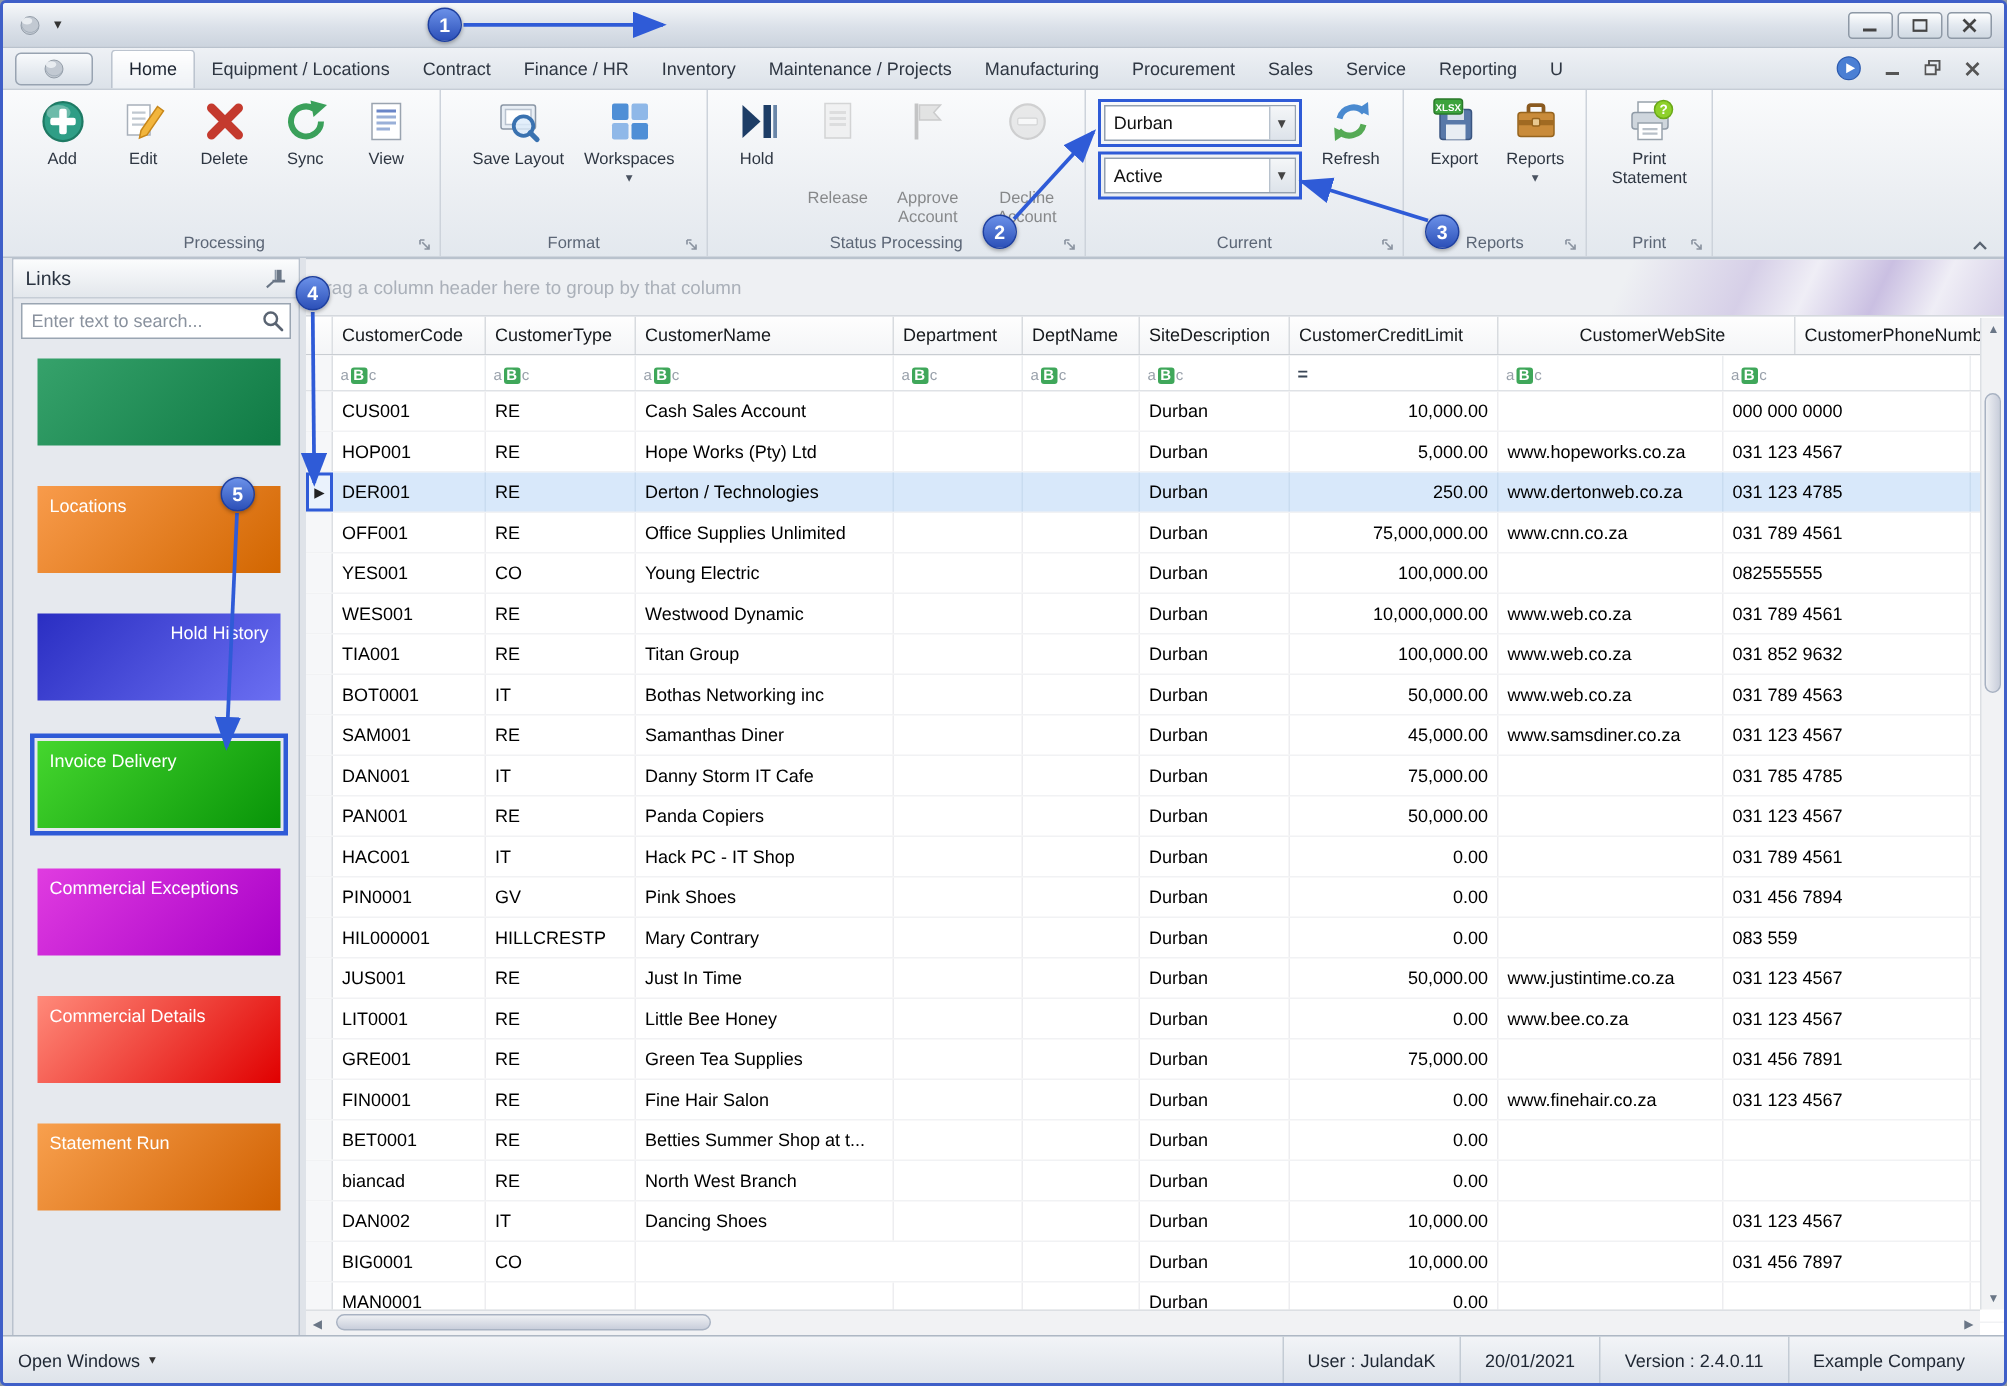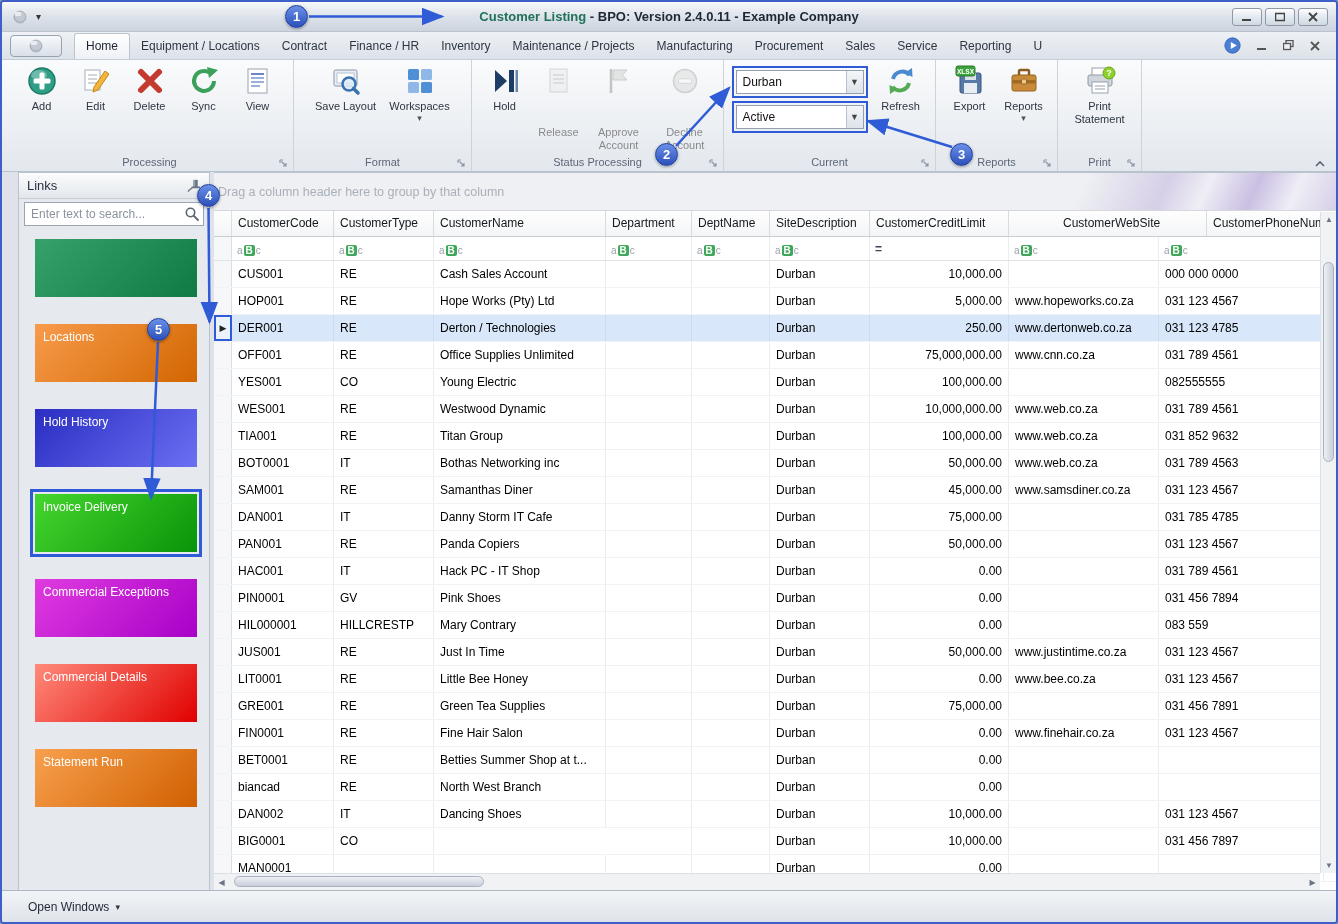--- a/index.html
+++ b/index.html
@@ -56,21 +56,21 @@
   .dd-col { display:flex; flex-direction:column; gap:11px; padding:8px 8px 0 6px; }
   .select { width:128px; height:24px; background:#fff; border:1px solid #93a0b0; display:flex; align-items:center;
             font-size:12px; color:#111; }
   .select .val { flex:1; padding-left:6px; overflow:hidden; }
   .select .arr { width:17px; height:100%; border-left:1px solid #b8c2cd; display:flex; align-items:center;
                  justify-content:center; font-size:9px; color:#444; background:linear-gradient(#f4f6f8,#dde3ea); }
   .select.hl { outline:2px solid #2f5bd7; outline-offset:2px; }
   .ribbon-collapse { position:absolute; right:10px; bottom:2px; }
 
   
-  .main { flex:1; min-height:0; display:flex; padding-left:16px; background:#dfe3e9; }
+  .main { flex:1; min-height:0; display:flex; padding-left:6px; background:#dfe3e9; }
 
   
   .sidebar { width:192px; flex:0 0 192px; margin-right:4px; background:#e6e9ee; border:1px solid #b9c2cd;
              border-bottom:none; display:flex; flex-direction:column; min-height:0; }
   .sb-head { height:26px; flex:0 0 26px; display:flex; align-items:center; justify-content:space-between;
              padding:0 8px; font-size:13px; color:#2a3340; background:linear-gradient(#fbfcfd,#e3e7ec);
              border-bottom:1px solid #c6cdd6; }
   .sb-search { height:24px; flex:0 0 24px; margin:3px 5px; position:relative; }
   .sb-search input { width:100%; height:100%; border:1px solid #9aa5b2; padding:0 22px 0 6px; font-size:12px;
                      font-family:inherit; color:#333; background:#fff; }
@@ -114,21 +114,21 @@
   .vscroll .sarr { width:16px; height:15px; left:0; }
   .vscroll .up { top:0; } .vscroll .down { bottom:0; }
   .vthumb { position:absolute; top:50px; left:2px; width:11px; height:200px;
             background:linear-gradient(90deg,#eef0f3,#c9cedb); border:1px solid #a8b2c2; border-radius:6px; }
   .hscroll .sarr { width:15px; height:17px; top:0; }
   .hscroll .left { left:0; } .hscroll .right { right:0; }
   .hthumb { position:absolute; top:2px; left:20px; width:250px; height:11px;
             background:linear-gradient(#eef0f3,#c9cedb); border:1px solid #a8b2c2; border-radius:6px; }
 
   
-  .statusbar { height:32px; flex:0 0 32px; display:flex; align-items:center; padding:0 26px; font-size:12px;
+  .statusbar { height:32px; flex:0 0 32px; display:flex; align-items:center; padding:0 10px; font-size:12px;
                color:#1f2733; background:linear-gradient(#f2f4f7,#dee3ea); border-top:1px solid #aeb8c4; }
   .sb-open { display:flex; align-items:center; gap:6px; }
   .sb-open .car { font-size:9px; color:#333; }
   .sb-items { margin-left:auto; display:flex; align-items:stretch; height:100%; }
   .st-item { display:flex; align-items:center; padding:0 16px; border-left:1px solid #c3cbd4; }
 
   
   .arrows { position:absolute; inset:0; width:100%; height:100%; z-index:55; pointer-events:none; }
   .aline { stroke:#2f5bd7; stroke-width:2.5; marker-end:url(#ah); }
   .callout { position:absolute; width:23px; height:23px; border-radius:50%; z-index:60; color:#fff; font-size:13px;
@@ -147,23 +147,20 @@
   <div class="titlebar" data-name="titlebar">
     <div class="tb-left">
       <span class="icn" data-name="app-icon" id="app-icon-1">
           <svg viewBox="0 0 32 32" width="16" height="16">
             <circle cx="16" cy="16" r="12" fill="#c2c9d2" stroke="#7f8a96"></circle>
             <ellipse cx="12" cy="10" rx="7" ry="4.5" fill="#eef2f6" opacity="0.85"></ellipse>
             <path d="M4.5 14 a12 12 0 0 0 23 4" fill="none" stroke="#9aa5b2"></path>
           </svg>
         </span>
       <span class="tb-caret" data-name="quick-access-caret-icon">▾</span>
-    </div>
-    <div class="tb-title" data-name="window-title">
-      <span class="t1">Customer Listing</span><span class="t2"> - BPO: Version 2.4.0.11 - Example Company</span>
     </div>
     <div class="tb-controls">
       <span class="wbtn" data-name="minimize-button">
           <svg width="10" height="10">
             <rect x="0" y="7" width="9" height="2" fill="#444"></rect>
           </svg>
         </span>
       <span class="wbtn" data-name="maximize-button">
           <svg width="10" height="10">
             <rect x="0.5" y="1.5" width="9" height="7" fill="none" stroke="#444" stroke-width="1.5"></rect>
@@ -481,21 +478,21 @@
         <span class="icn" data-name="search-icon">
             <svg width="16" height="16" viewBox="0 0 16 16">
               <circle cx="6.5" cy="6.5" r="4.2" fill="none" stroke="#5a6472" stroke-width="1.6"></circle>
               <line x1="9.8" y1="9.8" x2="14" y2="14" stroke="#5a6472" stroke-width="1.8" stroke-linecap="round"></line>
             </svg>
           </span>
       </div>
       <div class="tiles" id="tiles">
           <div class="tile" data-name="sidebar-tile-blank-0" style="background: linear-gradient(135deg, rgb(54, 162, 107), rgb(15, 122, 68));"><span data-name="tile-label"></span></div>
           <div class="tile" data-name="sidebar-tile-locations" style="background: linear-gradient(135deg, rgb(248, 155, 75), rgb(210, 102, 0));"><span data-name="tile-label">Locations</span></div>
-          <div class="tile" data-name="sidebar-tile-hold-history" style="background: linear-gradient(135deg, rgb(42, 46, 194), rgb(107, 111, 242));"><span data-name="tile-label">Hold History</span></div>
+          <div class="tile" data-name="sidebar-tile-hold-history" style="background: linear-gradient(135deg, rgb(42, 46, 194), rgb(107, 111, 242)); text-align: right;"><span data-name="tile-label">Hold History</span></div>
           <div class="tile sel" data-name="sidebar-tile-invoice-delivery" style="background: linear-gradient(135deg, rgb(69, 214, 46), rgb(8, 148, 8));"><span data-name="tile-label">Invoice Delivery</span></div>
           <div class="tile" data-name="sidebar-tile-commercial-exceptions" style="background: linear-gradient(135deg, rgb(224, 60, 224), rgb(168, 0, 200));"><span data-name="tile-label">Commercial Exceptions</span></div>
           <div class="tile" data-name="sidebar-tile-commercial-details" style="background: linear-gradient(135deg, rgb(255, 138, 122), rgb(224, 0, 0));"><span data-name="tile-label">Commercial Details</span></div>
           <div class="tile" data-name="sidebar-tile-statement-run" style="background: linear-gradient(135deg, rgb(248, 160, 78), rgb(208, 96, 0));"><span data-name="tile-label">Statement Run</span></div>
         </div>
     </aside>
 
     <section class="grid-area" data-name="customer-grid-area">
       <div class="groupbar" data-name="group-by-bar">
         <span data-name="group-by-hint">Drag a column header here to group by that column</span>
@@ -836,20 +833,26 @@
         <span class="sarr right" data-name="scroll-right-icon">▶</span>
       </div>
     </section>
   </div>
 
   <div class="statusbar" data-name="statusbar">
     <div class="sb-open" data-name="open-windows-button">
       <span>Open Windows</span>
         <span class="car" data-name="chevron-down-icon">▾</span>
     </div>
+    <div class="sb-items" id="status-items">
+        <span class="st-item" data-name="status-item-0">User : JulandaK</span>
+        <span class="st-item" data-name="status-item-1">20/01/2021</span>
+        <span class="st-item" data-name="status-item-2">Version : 2.4.0.11</span>
+        <span class="st-item" data-name="status-item-3">Example Company</span>
+      </div>
   </div>
 
   <svg class="arrows" data-name="annotation-arrows" viewBox="0 0 1334 920">
     <defs>
       <marker id="ah" markerWidth="10" markerHeight="8" refX="8" refY="3.5" orient="auto">
         <polygon points="0 0, 9 3.5, 0 7" fill="#2f5bd7"></polygon>
       </marker>
     </defs>
     <line class="aline" x1="307" y1="14.5" x2="440" y2="14.5"></line>
     <line class="aline" x1="674" y1="144" x2="727" y2="86"></line>

